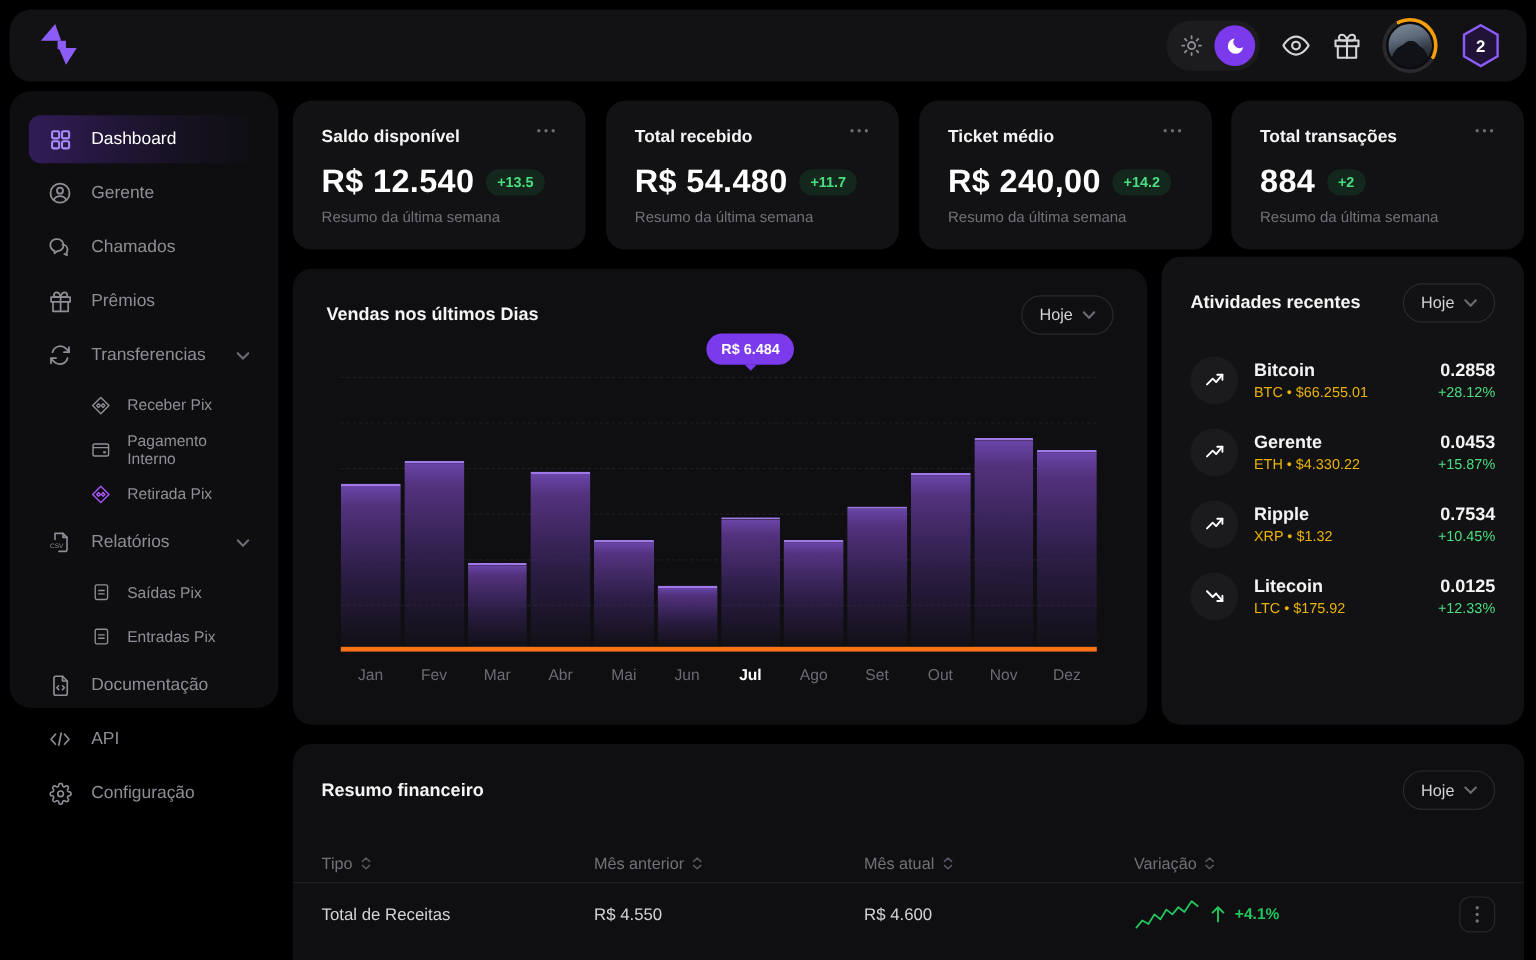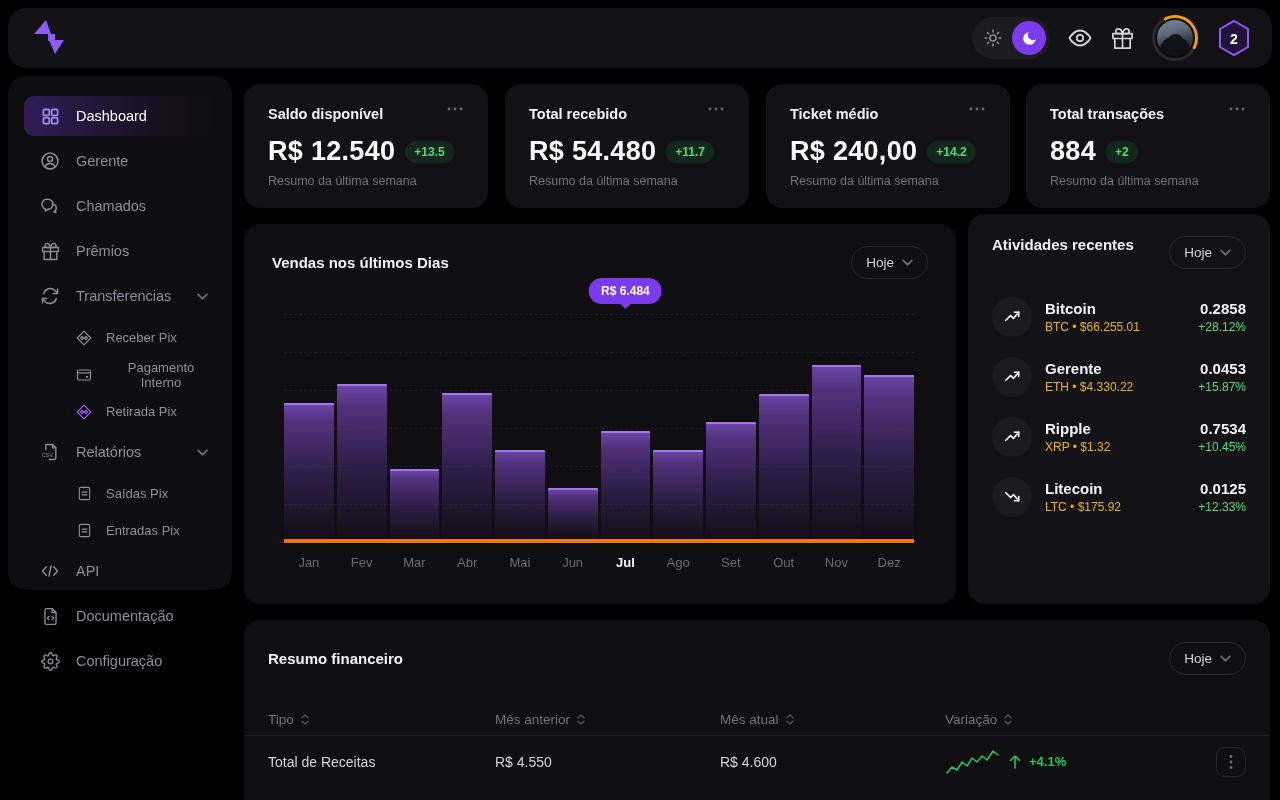--- a/index.html
+++ b/index.html
@@ -21,21 +21,21 @@
     background:conic-gradient(from -30deg, #f59e0b 0deg 150deg, #2a2a2e 150deg 360deg); }
   .avatar { width:100%; height:100%; border-radius:50%; border:2px solid #0c0c0e;
     background:
       radial-gradient(circle at 50% 88%, #101217 0 42%, transparent 43%),
       radial-gradient(circle at 52% 60%, #14161c 0 26%, transparent 27%),
       linear-gradient(165deg, #7d8a9b 0%, #5d6a7a 35%, #333b47 60%, #171a20 100%); }
   .hexbadge { width:36px; height:38px; cursor:pointer; }
 
   
   .sidebar { position:absolute; left:8px; top:76px; width:224px; height:514px;
-    background:#0e0e10; border-radius:18px; padding:20px 16px; display:flex; flex-direction:column;text-align:center; }
+    background:#0e0e10; border-radius:18px; padding:20px 16px; display:flex; flex-direction:column; }
   .nav-item { display:flex; align-items:center; height:40px; margin-bottom:5px; padding:0 8px 0 16px;
     border-radius:10px; color:#8e8e96; font-size:14.5px; cursor:pointer; flex:none; }
   .nav-item .nicon { width:20px; height:20px; margin-right:16px; display:flex; align-items:center; justify-content:center; }
   .nav-item.active { background:linear-gradient(90deg, rgba(124,58,237,.32), rgba(124,58,237,.08) 65%, rgba(124,58,237,0)); color:#fff; }
   .nav-item.active .nicon { color:#a78bfa; }
   .nav-sub { display:flex; align-items:center; height:33px; margin-bottom:4px; padding-left:52px;
     color:#8e8e96; font-size:13px; cursor:pointer; flex:none; }
   .nav-sub .nicon { width:16px; height:16px; margin-right:14px; display:flex; align-items:center; justify-content:center; }
   .chev { margin-left:auto; color:#6b6b74; display:flex; }
   .pix-purple { color:#a855f7; }
@@ -69,21 +69,21 @@
     background:#7c3aed; color:#fff; font-size:12px; font-weight:bold; padding:6px 12px;
     border-radius:13px; white-space:nowrap; }
   .tooltip:after { content:""; position:absolute; top:100%; left:50%; transform:translateX(-50%);
     border:5px solid transparent; border-top-color:#7c3aed; }
   .xlabels { position:absolute; left:40px; top:331px; width:630px; display:flex; gap:3px; }
   .xlabels span { flex:1; text-align:center; font-size:13px; color:#6b6b74; }
   .xlabels span.hot { color:#fff; font-weight:bold; }
 
   
   .activities { left:968px; top:214px; width:302px; height:390px; padding:22px 24px; }
-  .act-head { display:flex; align-items:flex-start; justify-content:space-between; }
+  .act-head { display:flex; align-items:center; justify-content:space-between; }
   .act-title { font-size:15px; font-weight:bold; color:#f4f4f5; }
   .act-list { margin-top:22px; display:flex; flex-direction:column; gap:9px; }
   .act-row { display:flex; align-items:center; gap:13px; height:51px; cursor:pointer; }
   .act-icon { width:40px; height:40px; border-radius:50%; background:#1b1b1e; color:#fff;
     display:flex; align-items:center; justify-content:center; flex:none; }
   .act-name { font-size:15px; font-weight:bold; color:#f4f4f5; }
   .act-detail { font-size:12px; color:#eab308; margin-top:3px; }
   .act-right { margin-left:auto; text-align:right; }
   .act-amount { font-size:15px; font-weight:bold; color:#f4f4f5; }
   .act-change { font-size:12px; color:#4ade80; margin-top:3px; }
@@ -283,39 +283,39 @@
         <svg width="15" height="15" viewBox="0 0 16 16" fill="none" stroke="currentColor" stroke-width="1.2" stroke-linecap="round" stroke-linejoin="round">
           <rect x="2.5" y="1.5" width="11" height="13" rx="1.5"></rect>
             <path d="M5.5 6.5h5M5.5 9.5h5"></path>
         </svg>
       </span>
       <span>Entradas Pix</span>
     </div>
 
     <div class="nav-item">
       <span class="nicon">
-        <svg width="20" height="20" viewBox="0 0 24 24" fill="none" stroke="currentColor" stroke-width="1.7" stroke-linecap="round" stroke-linejoin="round">
-          <polyline points="7.5 7 3 12 7.5 17"></polyline>
-            <polyline points="16.5 7 21 12 16.5 17"></polyline>
-            <line x1="13.2" y1="6" x2="10.8" y2="18"></line>
-        </svg>
-      </span>
-      <span>API</span>
-    </div>
-
-    <div class="nav-item">
-      <span class="nicon">
         <svg width="19" height="19" viewBox="0 0 24 24" fill="none" stroke="currentColor" stroke-width="1.7" stroke-linecap="round" stroke-linejoin="round">
           <path d="M14 2H7a2 2 0 0 0-2 2v16a2 2 0 0 0 2 2h10a2 2 0 0 0 2-2V7z"></path>
             <polyline points="14 2 14 7 19 7"></polyline>
           <polyline points="10 12 8 14 10 16"></polyline>
             <polyline points="14 12 16 14 14 16"></polyline>
         </svg>
       </span>
       <span>Documentação</span>
+    </div>
+
+    <div class="nav-item">
+      <span class="nicon">
+        <svg width="20" height="20" viewBox="0 0 24 24" fill="none" stroke="currentColor" stroke-width="1.7" stroke-linecap="round" stroke-linejoin="round">
+          <polyline points="7.5 7 3 12 7.5 17"></polyline>
+            <polyline points="16.5 7 21 12 16.5 17"></polyline>
+            <line x1="13.2" y1="6" x2="10.8" y2="18"></line>
+        </svg>
+      </span>
+      <span>API</span>
     </div>
 
     <div class="nav-item">
       <span class="nicon">
         <svg width="19" height="19" viewBox="0 0 24 24" fill="none" stroke="currentColor" stroke-width="1.7" stroke-linecap="round" stroke-linejoin="round">
           <circle cx="12" cy="12" r="3"></circle>
           <path d="M19.4 15a1.65 1.65 0 0 0 .33 1.82l.06.06a2 2 0 0 1 0 2.83 2 2 0 0 1-2.83 0l-.06-.06a1.65 1.65 0 0 0-1.82-.33 1.65 1.65 0 0 0-1 1.51V21a2 2 0 0 1-2 2 2 2 0 0 1-2-2v-.09A1.65 1.65 0 0 0 9 19.4a1.65 1.65 0 0 0-1.82.33l-.06.06a2 2 0 0 1-2.83 0 2 2 0 0 1 0-2.83l.06-.06a1.65 1.65 0 0 0 .33-1.82 1.65 1.65 0 0 0-1.51-1H3a2 2 0 0 1-2-2 2 2 0 0 1 2-2h.09A1.65 1.65 0 0 0 4.6 9a1.65 1.65 0 0 0-.33-1.82l-.06-.06a2 2 0 0 1 0-2.83 2 2 0 0 1 2.83 0l.06.06a1.65 1.65 0 0 0 1.82.33H9a1.65 1.65 0 0 0 1-1.51V3a2 2 0 0 1 2-2 2 2 0 0 1 2 2v.09a1.65 1.65 0 0 0 1 1.51 1.65 1.65 0 0 0 1.82-.33l.06-.06a2 2 0 0 1 2.83 0 2 2 0 0 1 0 2.83l-.06.06a1.65 1.65 0 0 0-.33 1.82V9a1.65 1.65 0 0 0 1.51 1H21a2 2 0 0 1 2 2 2 2 0 0 1-2 2h-.09a1.65 1.65 0 0 0-1.51 1z"></path>
         </svg>
       </span>
       <span>Configuração</span>

